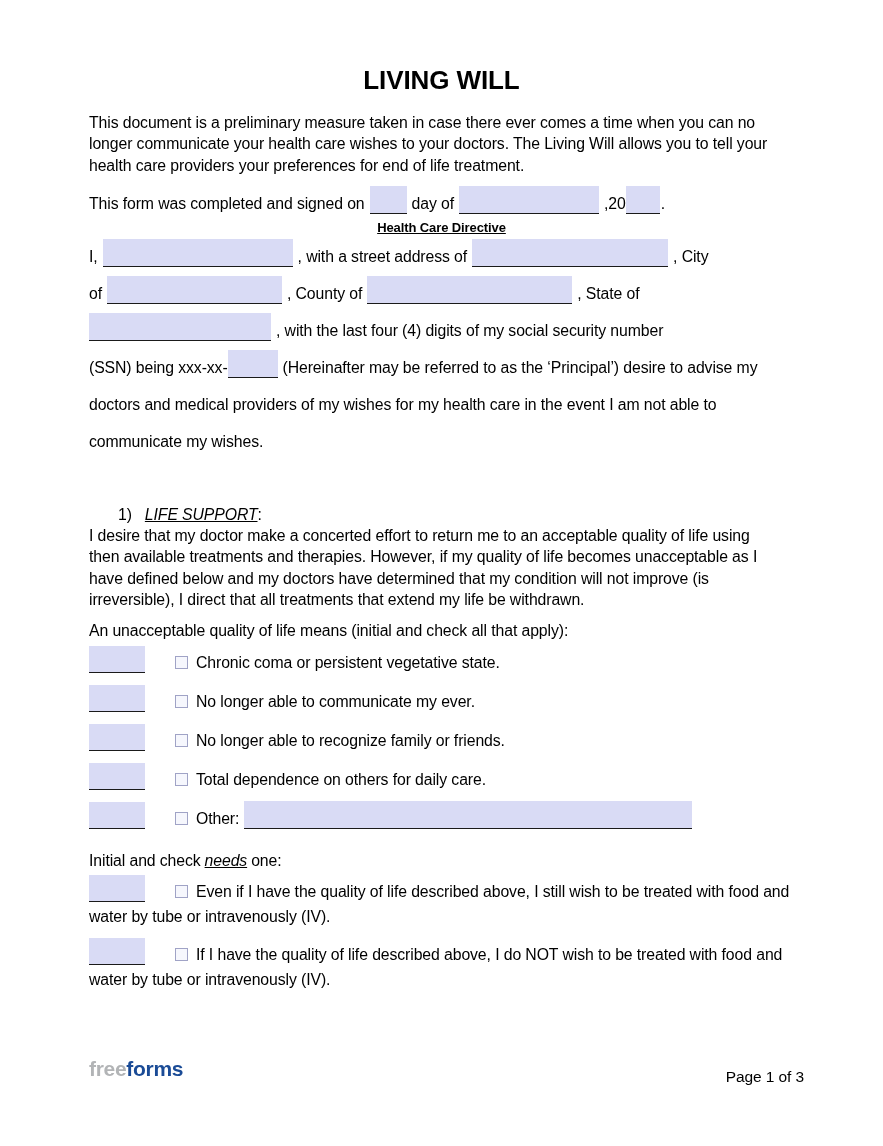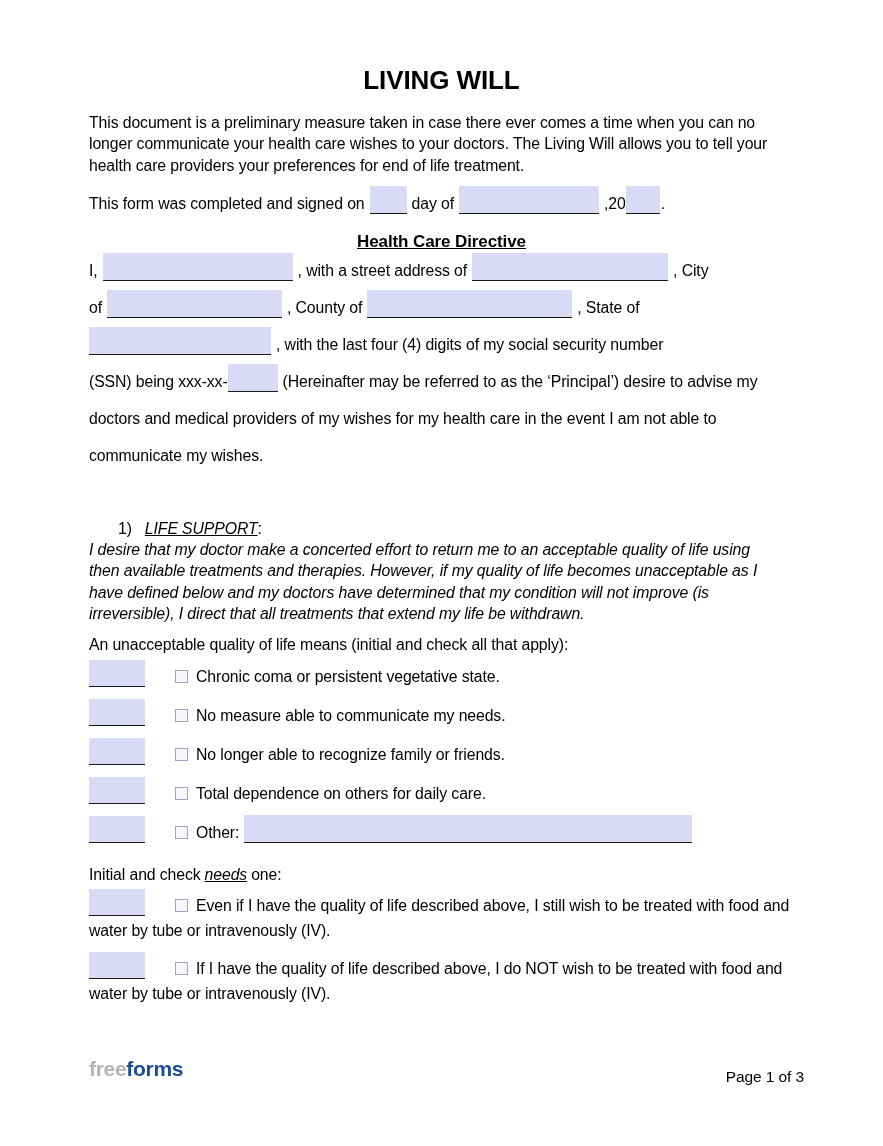--- a/index.html
+++ b/index.html
@@ -22,23 +22,22 @@
     font-size: 26px;
     font-weight: bold;
     line-height: 28px;
   }
   .intro { margin-top: 18px; }
   .intro .iline { line-height: 21.4px; white-space: nowrap; }
 
   .date-line { margin-top: 10px; height: 32px; line-height: 32px; white-space: nowrap; }
 
   .h2 {
-    margin-top: 14px;
     text-align: center;
-    font-size: 17px;
+    font-size: 13px;
     font-weight: bold;
     text-decoration: underline;
     line-height: 20px;
   }
 
   .dline { height: 37px; line-height: 37px; white-space: nowrap; }
 
   .blank {
     display: inline-block;
     background: #d9dbf5;
@@ -47,21 +46,21 @@
     vertical-align: -5px;
     margin: 0 5px;
   }
   .blank.no-left { margin-left: 0; }
   .blank.no-right { margin-right: 1px; }
 
   .sect-head { margin-top: 44px; padding-left: 29px; line-height: 21px; white-space: nowrap; }
   .sect-num { margin-right: 13px; }
   .sect-title { font-style: italic; text-decoration: underline; }
 
-  .body-par { margin-top: 0; font-style: italic; }
+  .body-par { margin-top: 0; }
   .body-par .bline { line-height: 21.2px; white-space: nowrap; }
 
   .prompt { margin-top: 10px; line-height: 21px; white-space: nowrap; }
 
   .chk-list { margin-top: 2px; }
   .chk-row { height: 39px; line-height: 39px; white-space: nowrap; }
 
   .initial-field {
     display: inline-block;
     width: 56px; height: 26px;
@@ -157,21 +156,21 @@
     <div class="bline">irreversible), I direct that all treatments that extend my life be withdrawn.</div>
   </div>
 
   <div class="prompt">An unacceptable quality of life means (initial and check all that apply):</div>
 
   <div class="chk-list">
     <div class="chk-row">
       <span class="initial-field"></span><span class="checkbox"></span><span>Chronic coma or persistent vegetative state.</span>
     </div>
     <div class="chk-row">
-      <span class="initial-field"></span><span class="checkbox"></span><span>No measure able to communicate my needs.</span>
+      <span class="initial-field"></span><span class="checkbox"></span><span>No longer able to communicate my ever.</span>
     </div>
     <div class="chk-row">
       <span class="initial-field"></span><span class="checkbox"></span><span>No longer able to recognize family or friends.</span>
     </div>
     <div class="chk-row">
       <span class="initial-field"></span><span class="checkbox"></span><span>Total dependence on others for daily care.</span>
     </div>
     <div class="chk-row">
       <span class="initial-field"></span><span class="checkbox"></span><span>Other:</span><span class="blank other-field"></span>
     </div>

